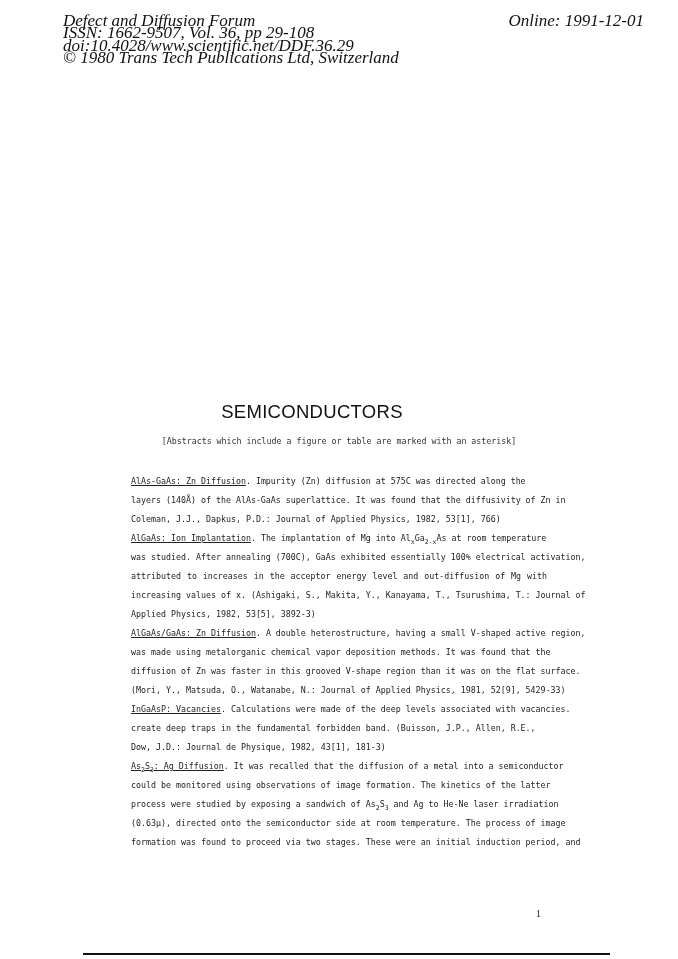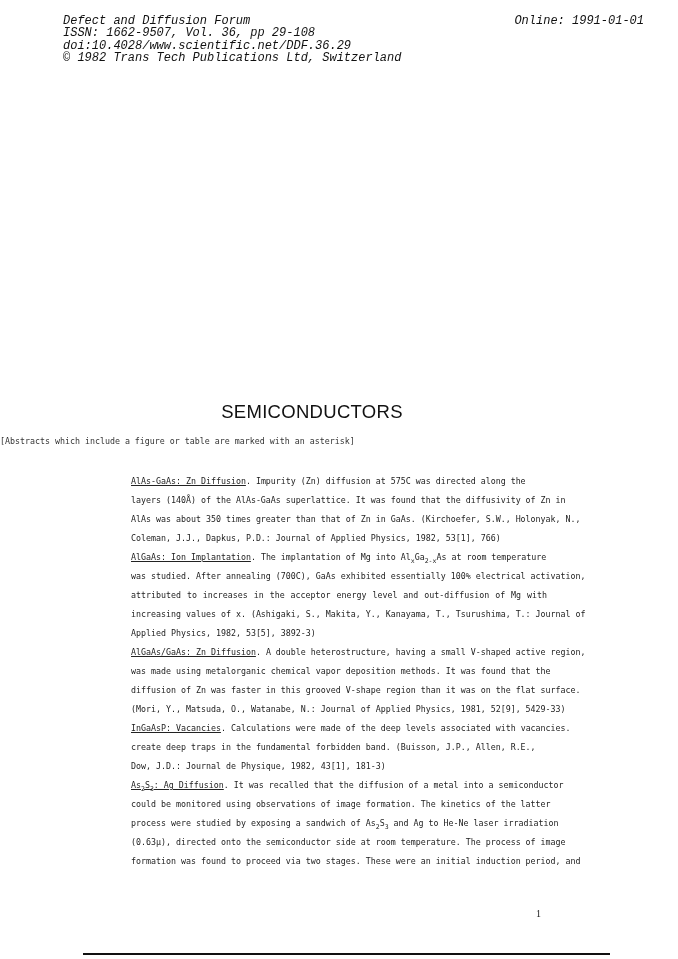--- a/index.html
+++ b/index.html
@@ -1,49 +1,48 @@
 <!DOCTYPE html>
 <html><head>
 <meta charset="utf-8">
 <style>
   html, body { margin: 0; padding: 0; background: #ffffff; }
   body { width: 678px; height: 959px; position: relative; overflow: hidden; color: #111; }
-  .hdr { position: absolute; font-family: Liberation Mono, monospace; font-style: italic; font-size: 12px; line-height: 12.4px; color: #111; }
+  .hdr { position: absolute; font-family: Liberation Serif, serif; font-style: italic; font-size: 17px; line-height: 12.4px; color: #111; }
   .hdr-left { left: 63px; top: 15px; }
   .hdr-right { right: 34px; top: 15px; }
   .hdr div { white-space: nowrap; }
   .title { position: absolute; left: 0; width: 624px; top: 401px; text-align: center; font-family: "Liberation Sans", sans-serif; font-size: 18.5px; letter-spacing: 0.3px; color: #111; }
-  .subtitle { position: absolute; left: 0; width: 678px; top: 436px; font-family: "DejaVu Sans Mono", monospace; font-size: 8.3px; color: #333; }
+  .subtitle { position: absolute; left: 0; width: 678px; top: 436px; text-align: center; font-family: "DejaVu Sans Mono", monospace; font-size: 8.3px; color: #333; }
   .body { position: absolute; left: 131px; top: 475px; width: 416px; font-family: "DejaVu Sans Mono", monospace; font-size: 8.3px; color: #222; }
   .line { height: 19px; line-height: 13px; white-space: nowrap; }
   .line.j { text-align: justify; text-align-last: justify; }
   .topic { text-decoration: underline; }
   sub { font-size: 6.5px; vertical-align: -3px; line-height: 0; }
   .pagenum { position: absolute; left: 536px; top: 908px; font-family: "Liberation Serif", serif; font-size: 10px; color: #222; }
   .rule { position: absolute; left: 83px; width: 527px; top: 953px; height: 2px; background: #111; }
 </style>
 </head>
 <body>
 
 <div class="hdr hdr-left">
   <div>Defect and Diffusion Forum</div>
   <div>ISSN: 1662-9507, Vol. 36, pp 29-108</div>
   <div>doi:10.4028/www.scientific.net/DDF.36.29</div>
-  <div>© 1982 Trans Tech Publications Ltd, Switzerland</div>
+  <div>© 1980 Trans Tech Publications Ltd, Switzerland</div>
 </div>
-<div class="hdr hdr-right">Online: 1991-01-01</div>
+<div class="hdr hdr-right">Online: 1991-12-01</div>
 
 <div class="title">SEMICONDUCTORS</div>
 <div class="subtitle">[Abstracts which include a figure or table are marked with an asterisk]</div>
 
 <div class="body">
 
   <div class="line"><span class="topic">AlAs-GaAs: Zn Diffusion</span><span>. Impurity (Zn) diffusion at 575C was directed along the</span></div>
   <div class="line j">layers (140Å) of the AlAs-GaAs superlattice. It was found that the diffusivity of Zn in</div>
-  <div class="line">AlAs was about 350 times greater than that of Zn in GaAs. (Kirchoefer, S.W., Holonyak, N.,</div>
   <div class="line">Coleman, J.J., Dapkus, P.D.: Journal of Applied Physics, 1982, 53[1], 766)</div>
 
   <div class="line"><span class="topic">AlGaAs: Ion Implantation</span><span>. The implantation of Mg into Al</span><sub>x</sub><span>Ga</span><sub>2-x</sub><span>As at room temperature</span></div>
   <div class="line j">was studied. After annealing (700C), GaAs exhibited essentially 100% electrical activation,</div>
   <div class="line j">attributed to increases in the acceptor energy level and out-diffusion of Mg with</div>
   <div class="line j">increasing values of x. (Ashigaki, S., Makita, Y., Kanayama, T., Tsurushima, T.: Journal of</div>
   <div class="line">Applied Physics, 1982, 53[5], 3892-3)</div>
 
   <div class="line"><span class="topic">AlGaAs/GaAs: Zn Diffusion</span><span>. A double heterostructure, having a small V-shaped active region,</span></div>
   <div class="line j">was made using metalorganic chemical vapor deposition methods. It was found that the</div>

